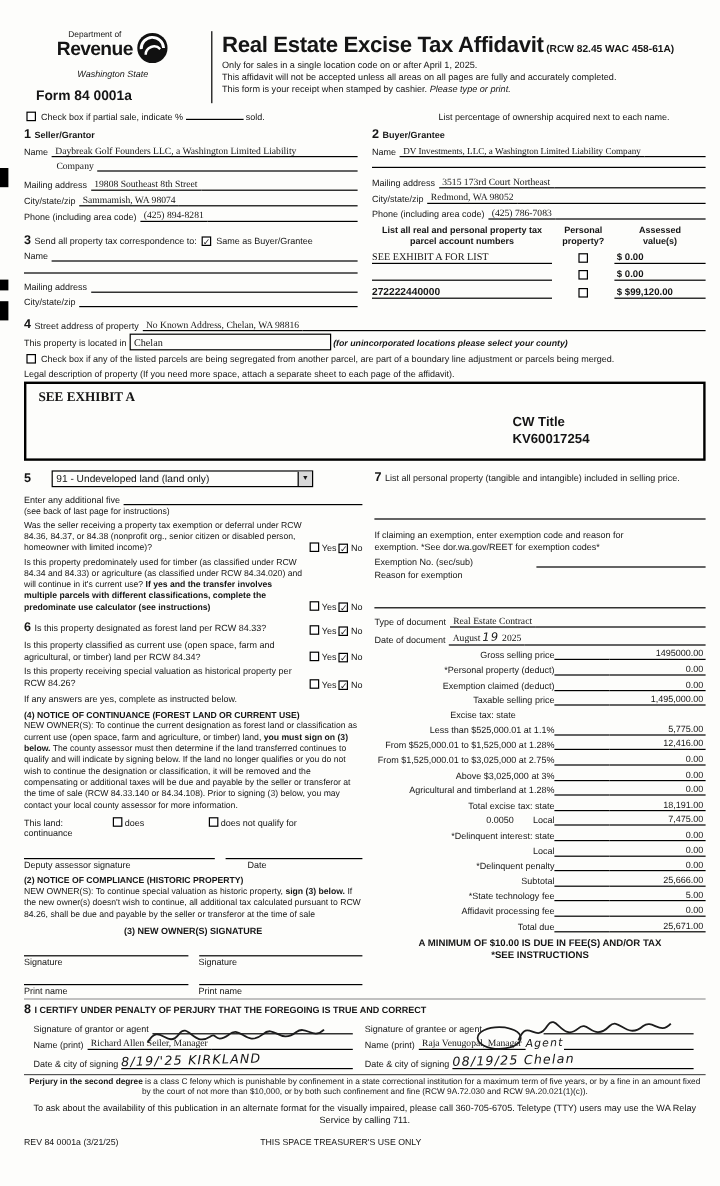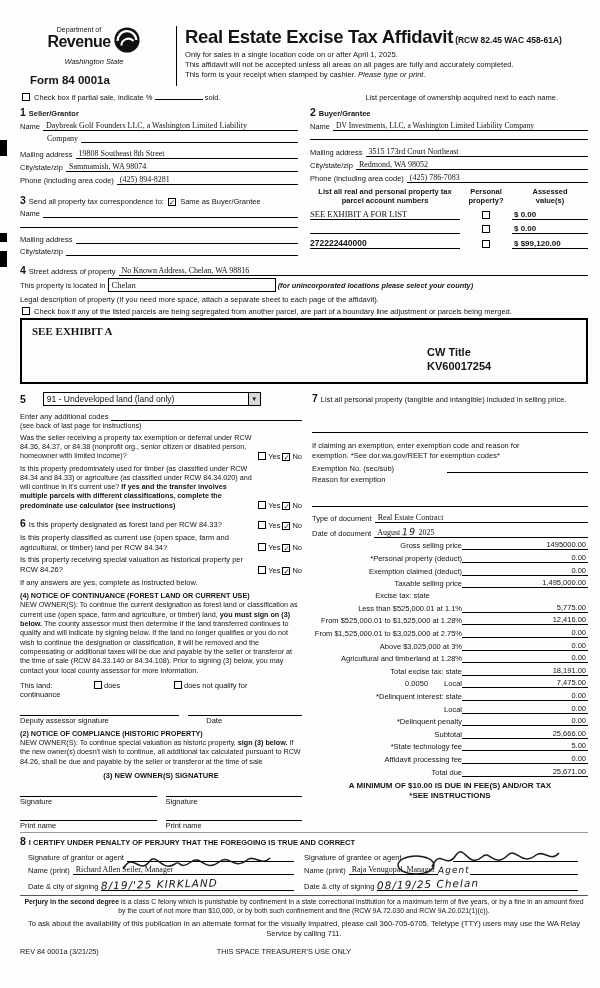--- a/index.html
+++ b/index.html
@@ -273,46 +273,46 @@
         <span class="secnum">4</span>
         <span class="lab">Street address of property</span>
         <span class="uv">No Known Address, Chelan, WA 98816</span>
         <span class="fill"></span>
       </div>
     <div style="margin-top:2px;">
       <span>This property is located in</span>
       <span class="county-box"><span class="serif" style="font-size:8.5px;">Chelan</span></span>
       <span class="it b" style="font-size:7.3px;">(for unincorporated locations please select your county)</span>
     </div>
-    <div style="margin-top:3px;">Legal description of property (If you need more space, attach a separate sheet to each page of the affidavit).</div>
     <div style="margin-top:3px;">
       <span class="cb"></span>
       <span>Check box if any of the listed parcels are being segregated from another parcel, are part of a boundary line adjustment or parcels being merged.</span>
     </div>
+    <div style="margin-top:3px;">Legal description of property (If you need more space, attach a separate sheet to each page of the affidavit).</div>
     <div class="legal-box">
       <span class="legal-text">SEE EXHIBIT A</span>
       <span class="cw-stamp">
         <div>CW Title</div>
         <div>KV60017254</div>
       </span>
     </div>
   </div>
 
   <div class="main">
 
     <div class="ml">
       <div class="row" style="align-items:center; margin-top:4px;">
         <span class="secnum">5</span>
         <span class="dd">
           <span>91 - Undeveloped land (land only)</span>
           <span class="dd-arrow">▼</span>
         </span>
       </div>
       <div class="fl" style="margin-top:6px;">
-          <span class="lab">Enter any additional codes</span>
+          <span class="lab">Enter any additional five</span>
           <span class="fill"></span>
         </div>
       <div class="small">(see back of last page for instructions)</div>
 
       <div class="qrow">
         <span class="qtext small">Was the seller receiving a property tax exemption or deferral under RCW 84.36, 84.37, or 84.38 (nonprofit org., senior citizen or disabled person, homeowner with limited income)?</span>
         <span class="yn"><span class="cb"></span><span>Yes</span><span class="cb">✓</span><span>No</span></span>
       </div>
 
       <div class="qrow">

